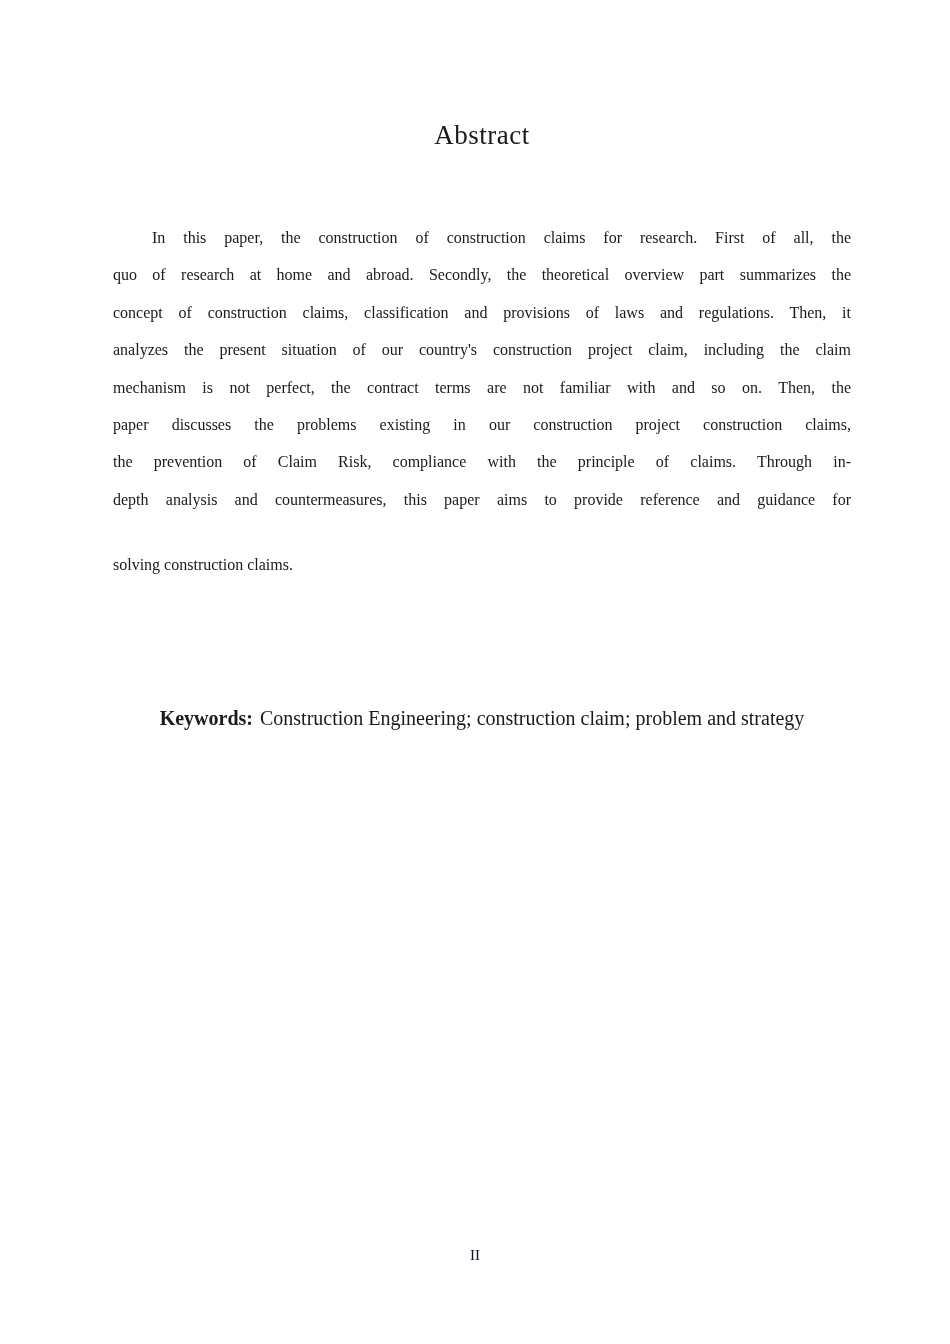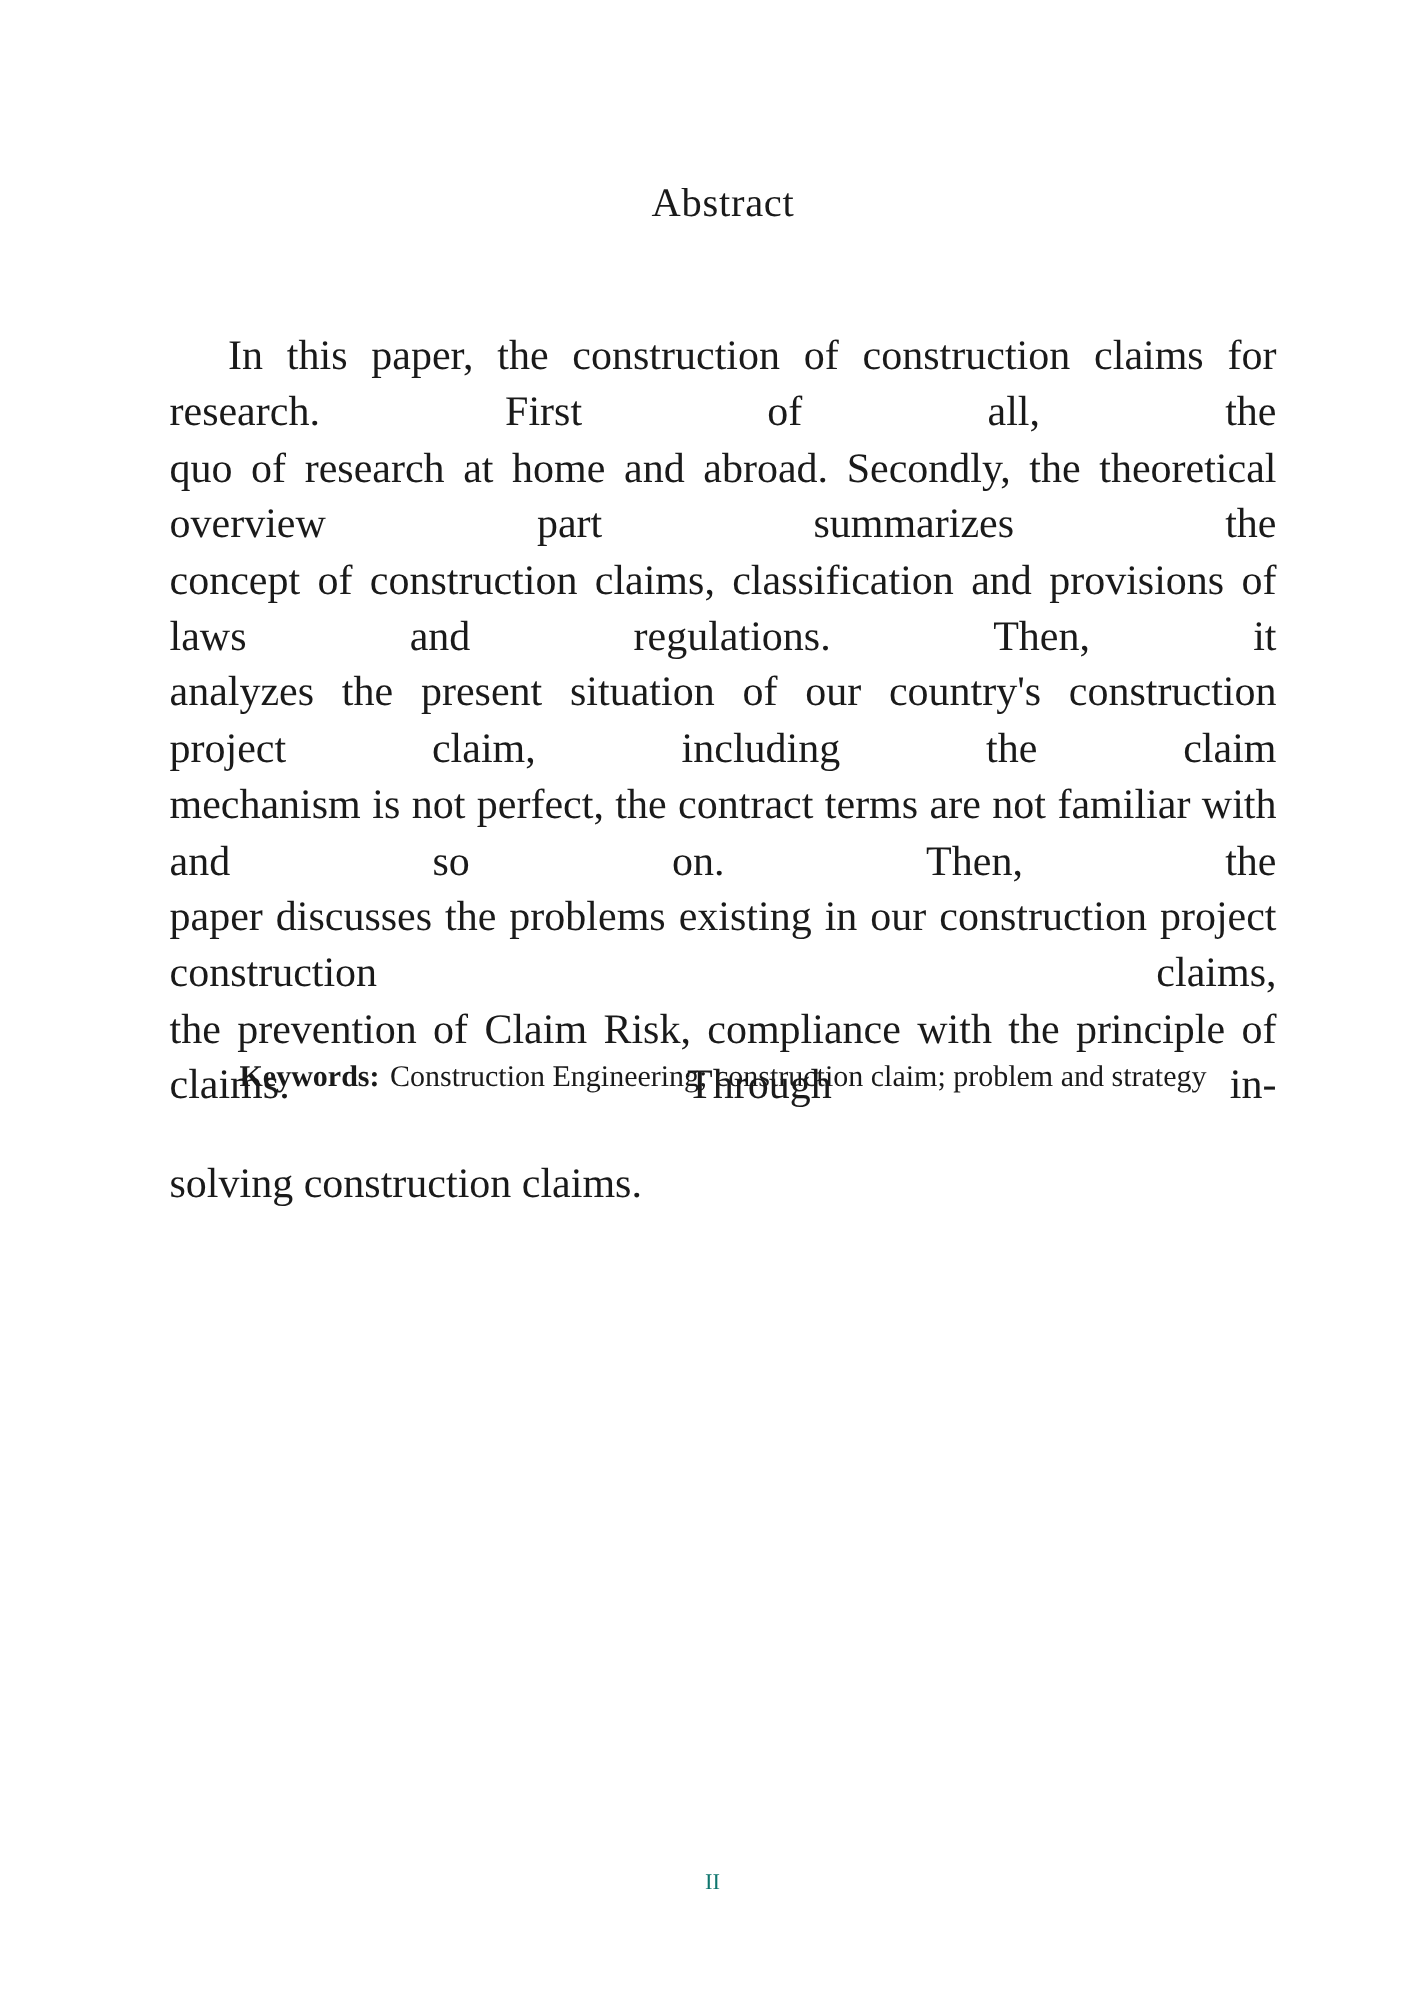--- a/index.html
+++ b/index.html
@@ -26,21 +26,21 @@
     font-size: 27px;
     font-weight: normal;
     margin: 0;
     letter-spacing: 0.5px;
   }
   .abstract-body {
     position: absolute;
     top: 219px;
     left: 113px;
     width: 738px;
-    font-size: 28px;
+    font-size: 16px;
   }
   .abs-line {
     line-height: 37.4px;
     text-align: justify;
     text-align-last: justify;
     white-space: normal;
   }
   .abs-line.first {
     text-indent: 39px;
   }
@@ -63,38 +63,39 @@
   .kw-text {
     margin-left: 7px;
   }
   .page-footer {
     position: absolute;
     top: 1247px;
     left: 0;
     width: 950px;
     text-align: center;
     font-size: 15px;
-    color: #0f766e;
+    color: #0f172a;
   }
 </style>
 </head>
 <body>
 
 <div class="page">
 
   <h1 class="doc-title">Abstract</h1>
 
   <div class="abstract-body">
     <div class="abs-line first">In this paper, the construction of construction claims for research. First of all, the</div>
     <div class="abs-line">quo of research at home and abroad. Secondly, the theoretical overview part summarizes the</div>
     <div class="abs-line">concept of construction claims, classification and provisions of laws and regulations. Then, it</div>
     <div class="abs-line">analyzes the present situation of our country's construction project claim, including the claim</div>
     <div class="abs-line">mechanism is not perfect, the contract terms are not familiar with and so on. Then, the</div>
     <div class="abs-line">paper discusses the problems existing in our construction project construction claims,</div>
     <div class="abs-line">the prevention of Claim Risk, compliance with the principle of claims. Through in-</div>
+    <div class="abs-line">depth analysis and countermeasures, this paper aims to provide reference and guidance for</div>
     <div class="abs-line last">solving construction claims.</div>
   </div>
 
   <div class="keywords-line">
     <span class="kw-label">Keywords:</span><span class="kw-text">Construction Engineering; construction claim; problem and strategy</span>
   </div>
 
   <div class="page-footer">II</div>
 
 </div>

